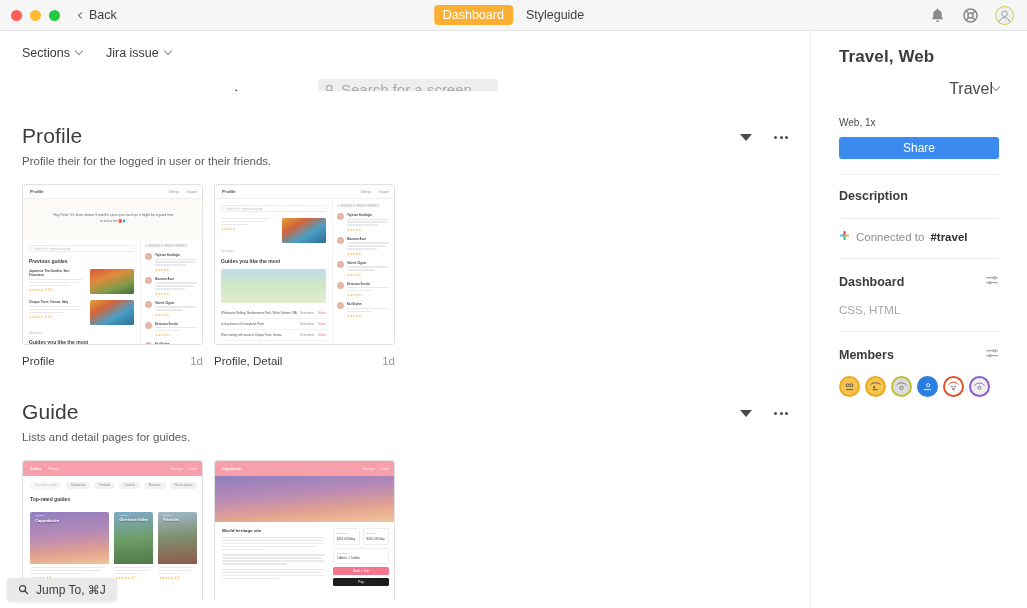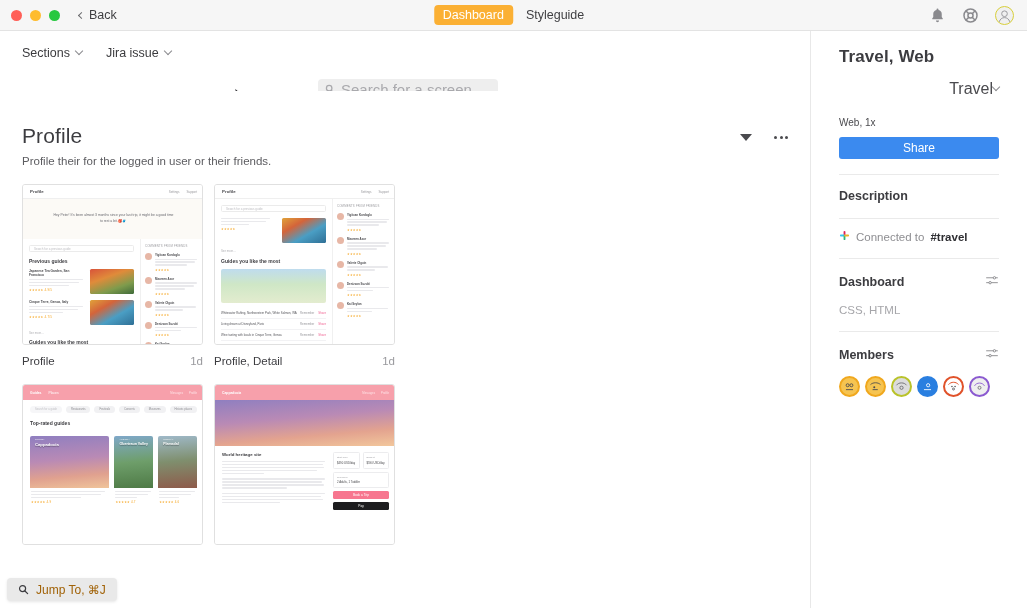--- a/index.html
+++ b/index.html
@@ -274,21 +274,21 @@
     border: 2px solid #ddd; background: #f2f2f2;
     display: flex; align-items: center; justify-content: center;
     overflow: hidden;
   }
 
   
   .jumpto {
     position: absolute; left: 7px; bottom: 7px;
     height: 23px; background: #e9e9e9; border-radius: 4px;
     display: flex; align-items: center; gap: 7px;
-    padding: 0 11px; font-size: 12px; color: #a16207;
+    padding: 0 11px; font-size: 12px; color: #404040;
     cursor: default; z-index: 20;
     box-shadow: 0 1px 3px rgba(0,0,0,.10);
   }
 </style>
 </head>
 <body>
 
 <div class="app">
 
   <div class="titlebar">
@@ -606,20 +606,34 @@
           <div class="card-meta">
             <span class="card-name">Profile, Detail</span>
             <span class="card-time">1d</span>
           </div>
         </div>
 
       </div>
     </div>
 
     <div class="section">
+      <div class="sec-head">
+        <div>
+          <div class="sec-title">Guide</div>
+          <div class="sec-desc">Lists and detail pages for guides.</div>
+        </div>
+        <div class="sec-actions">
+          <span class="tri-down"></span>
+          <span class="ellipsis">
+              <i></i>
+              <i></i>
+              <i></i>
+            </span>
+        </div>
+      </div>
 
       <div class="cards">
 
         <div class="card">
           <div class="thumb">
             <div class="mini">
               <div class="mini-pink-top">
                 <span class="mini-pink-nav">
                   <span class="on">Guides</span>
                   <span>Places</span>

